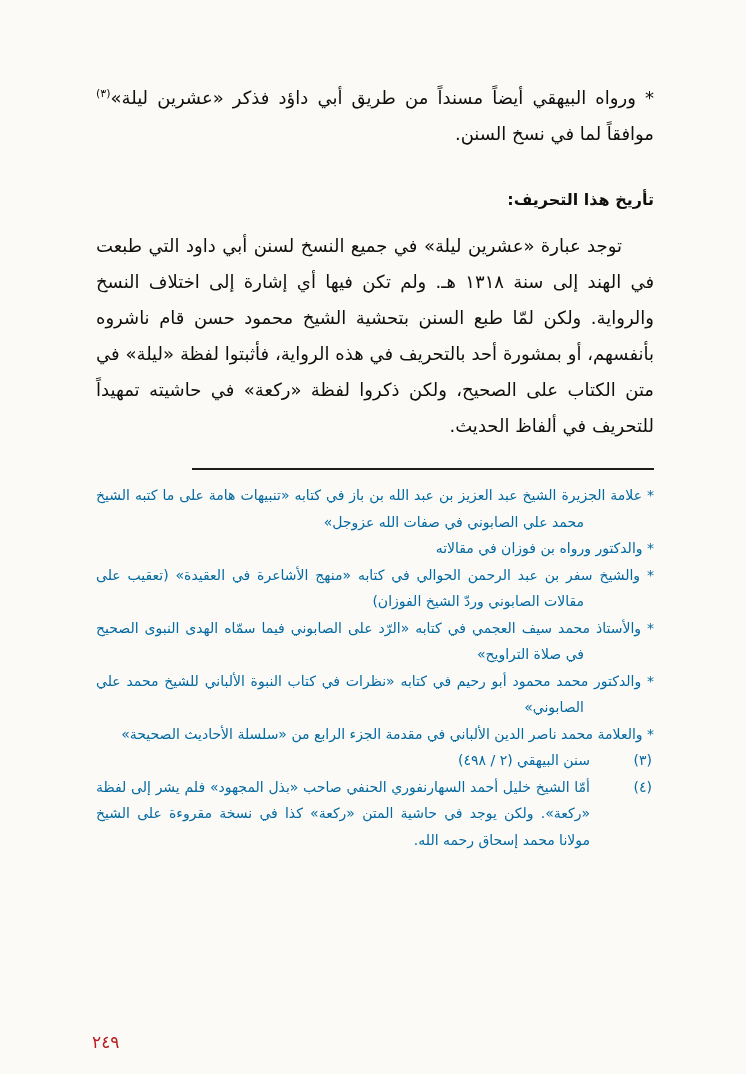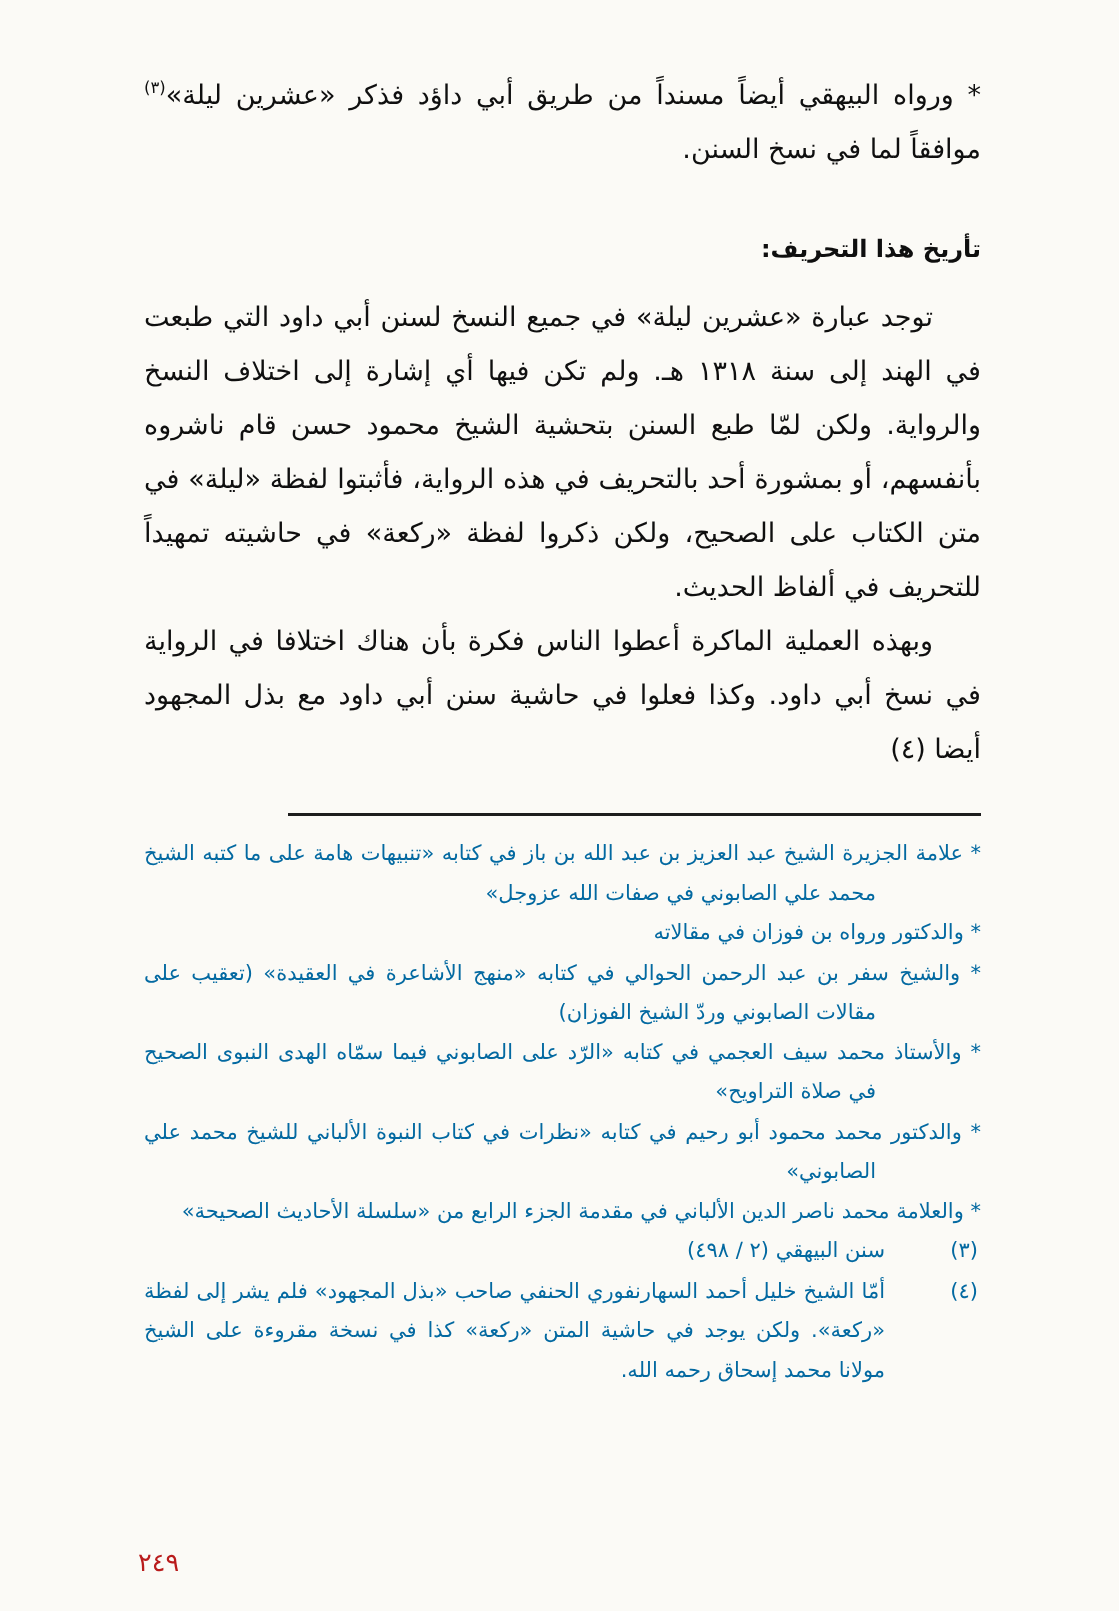--- a/index.html
+++ b/index.html
@@ -18,21 +18,21 @@
     width:746px; height:1074px;
     padding:46px 92px 0 96px;
   }
   
   .main {
     font-size:18px;
     line-height:36px;
     text-align:justify;
     color:#0f0f0f;
   }
-  .opening { text-indent:0; }
+  .opening { text-indent:0;margin-top:34px; }
   .fref {
     font-size:11px;
     vertical-align:super;
     line-height:0;
   }
   .heading {
     font-size:16px;
     font-weight:700;
     margin:30px 0 10px 0;
     text-align:right;
@@ -78,21 +78,20 @@
 <body>
 
 <div class="page">
 
   <section class="main">
     <p class="opening"><span>* ورواه البيهقي أيضاً مسنداً من طريق أبي داؤد فذكر «عشرين ليلة»</span><sup class="fref">(٣)</sup><span> موافقاً لما في نسخ السنن.</span></p>
 
     <h2 class="heading">تأريخ هذا التحريف:</h2>
 
     <p class="para">توجد عبارة «عشرين ليلة» في جميع النسخ لسنن أبي داود التي طبعت في الهند إلى سنة ١٣١٨ هـ. ولم تكن فيها أي إشارة إلى اختلاف النسخ والرواية. ولكن لمّا طبع السنن بتحشية الشيخ محمود حسن قام ناشروه بأنفسهم، أو بمشورة أحد بالتحريف في هذه الرواية، فأثبتوا لفظة «ليلة» في متن الكتاب على الصحيح، ولكن ذكروا لفظة «ركعة» في حاشيته تمهيداً للتحريف في ألفاظ الحديث.</p>
-    <p class="para">وبهذه العملية الماكرة أعطوا الناس فكرة بأن هناك اختلافا في الرواية في نسخ أبي داود. وكذا فعلوا في حاشية سنن أبي داود مع بذل المجهود أيضا (٤)</p>
   </section>
 
   <hr class="fn-rule">
 
   <section class="footnotes">
     <p class="fn-bullet">* علامة الجزيرة الشيخ عبد العزيز بن عبد الله بن باز في كتابه «تنبيهات هامة على ما كتبه الشيخ محمد علي الصابوني في صفات الله عزوجل»</p>
     <p class="fn-bullet">* والدكتور ورواه بن فوزان في مقالاته</p>
     <p class="fn-bullet">* والشيخ سفر بن عبد الرحمن الحوالي في كتابه «منهج الأشاعرة في العقيدة» (تعقيب على مقالات الصابوني وردّ الشيخ الفوزان)</p>
     <p class="fn-bullet">* والأستاذ محمد سيف العجمي في كتابه «الرّد على الصابوني فيما سمّاه الهدى النبوى الصحيح في صلاة التراويح»</p>
     <p class="fn-bullet">* والدكتور محمد محمود أبو رحيم في كتابه «نظرات في كتاب النبوة الألباني للشيخ محمد علي الصابوني»</p>

